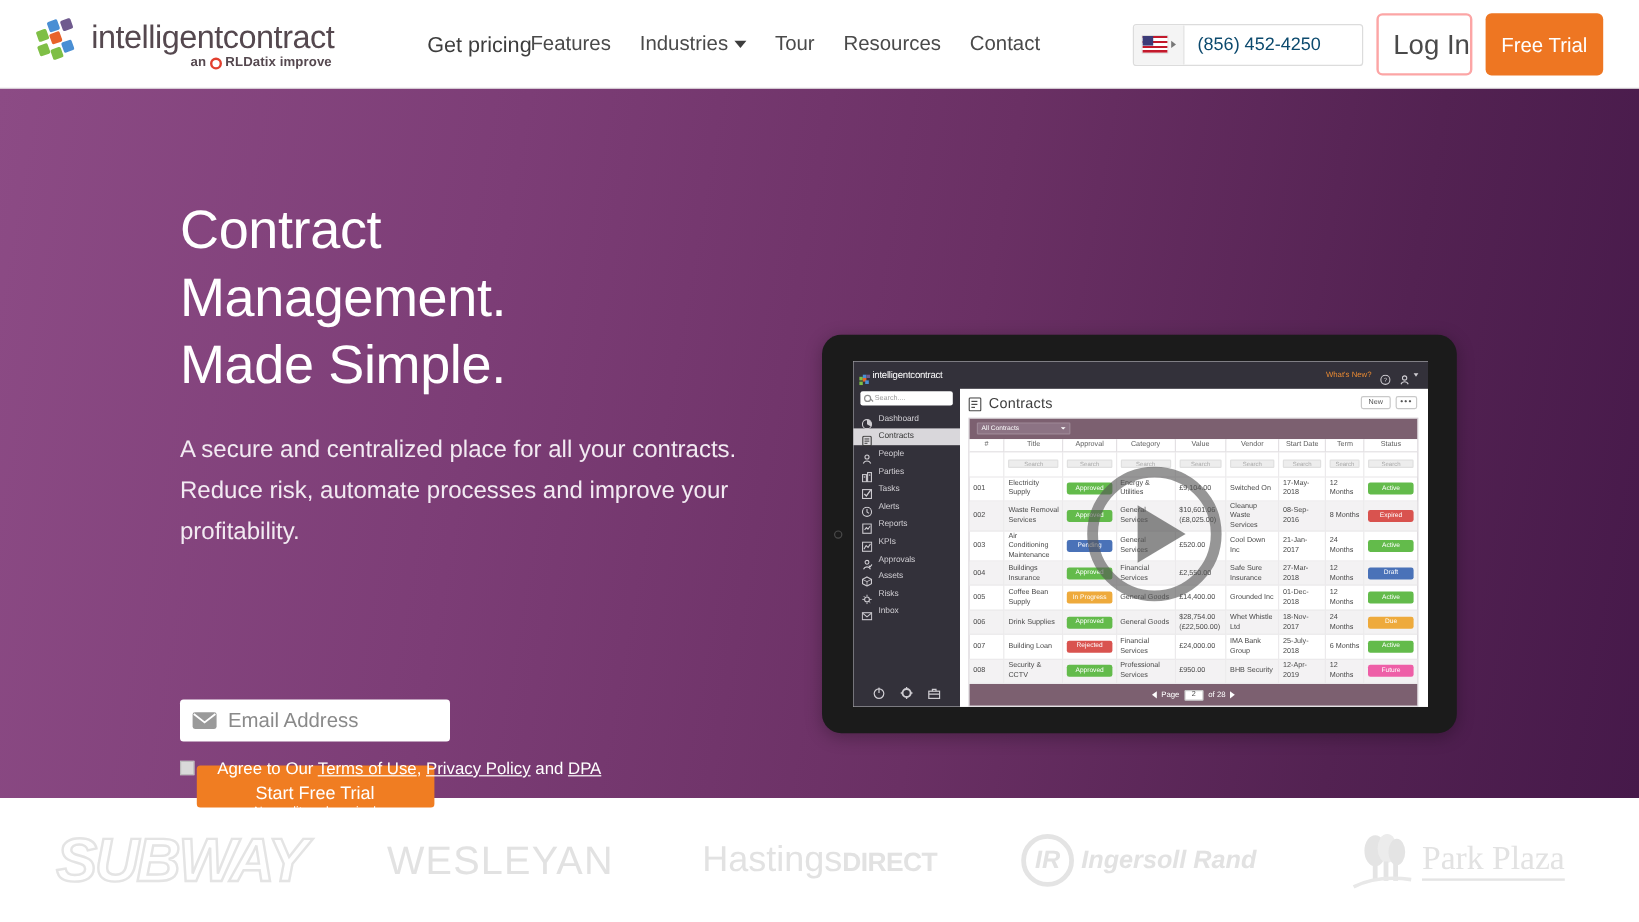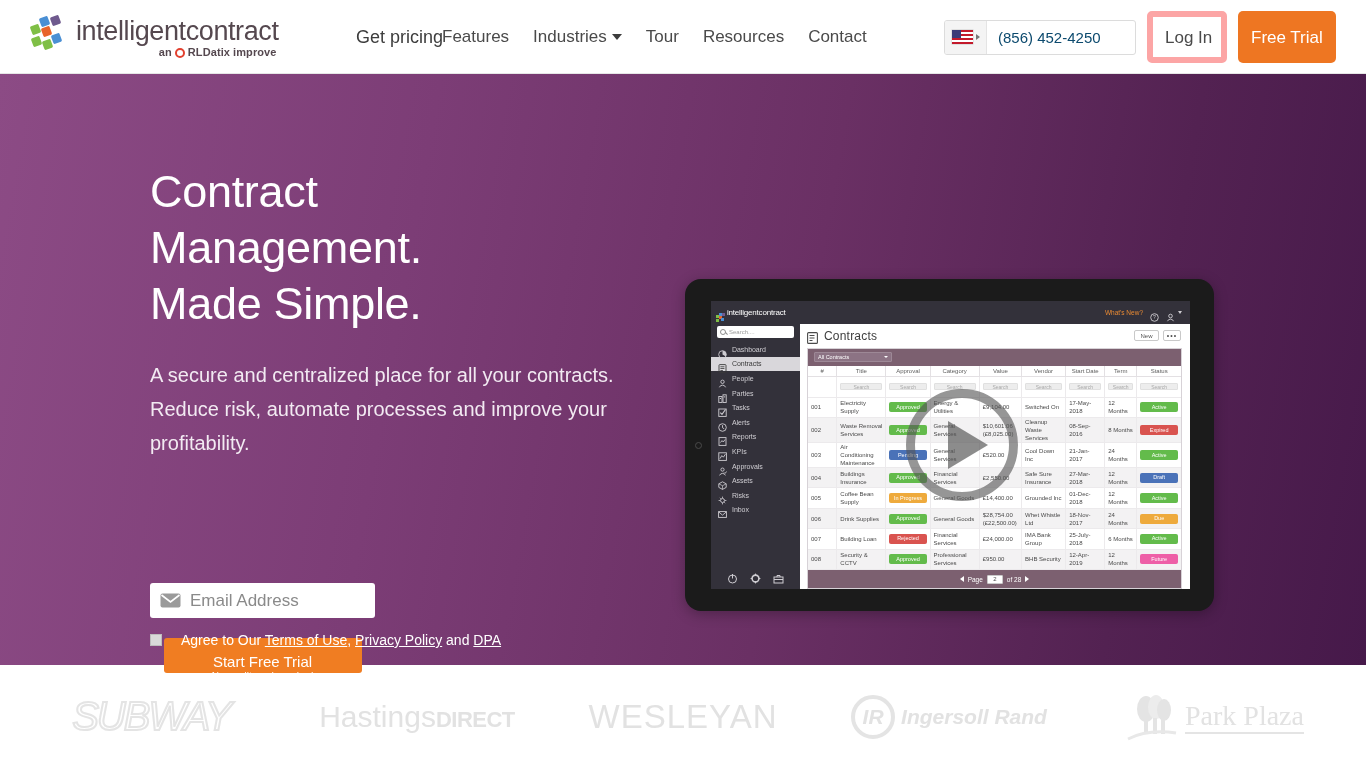--- a/index.html
+++ b/index.html
@@ -40,22 +40,22 @@
                border: 1px solid #dcdcdc; border-radius: 3px; background: #fff; overflow: hidden; }
   .flag-cell { width: 42px; height: 33px; background: #f4f4f4; display: flex; align-items: center;
                justify-content: center; gap: 3px; border-right: 1px solid #e4e4e4; }
   .flag { width: 21px; height: 14px; position: relative; overflow: hidden; background: #fff;
           box-shadow: 0 0 0 0.5px #ccc; }
   .flag .stripes { position: absolute; inset: 0;
     background: repeating-linear-gradient(#c3192b 0 2px, #ffffff 2px 4px); }
   .flag .canton { position: absolute; left: 0; top: 0; width: 9px; height: 8px; background: #3b3b78; }
   .flag-caret { border-left: 4px solid #777; border-top: 3px solid transparent; border-bottom: 3px solid transparent; }
   .phone-num { font-size: 15px; color: #0c4a6e; padding-left: 11px; }
-  .btn-login { width: 80px; height: 52px; border: 6px solid #fca5a5; border-radius: 5px; background: #fff;
-               color: #4a4a4a; font-size: 17px; display: flex; align-items: center; padding-left: 12px; line-height: 21px; }
+  .btn-login { width: 80px; height: 52px; border: 2px solid #fca5a5; border-radius: 5px; background: #fff;
+               color: #4a4a4a; font-size: 23px; display: flex; align-items: center; padding-left: 12px; line-height: 21px; }
   .btn-trial { width: 98px; height: 52px; border-radius: 5px; background: #ee7622; color: #ffffff;
                font-size: 17px; display: flex; align-items: center; padding-left: 13px; line-height: 21px; }
 
   
   .hero { position: relative; width: 1366px; height: 591px;
           background: linear-gradient(100deg, #8c4b85 0%, #7c3d76 30%, #6a3064 58%, #532252 82%, #46194a 100%); }
 
   .hero-copy { position: absolute; left: 150px; top: 90px; width: 520px; }
   .hero-h1 { color: #ffffff; font-size: 45px; line-height: 56px; font-weight: 400; letter-spacing: -0.3px; }
   .hero-sub { color: #f2eaf2; font-size: 20px; line-height: 34px; margin-top: 26px; font-weight: 400; }
@@ -152,21 +152,21 @@
               border-radius: 50%; border: 9px solid rgba(85,85,85,.62); display: flex;
               align-items: center; justify-content: center; }
   .play-tri { width: 0; height: 0; border-top: 24px solid transparent; border-bottom: 24px solid transparent;
               border-left: 40px solid rgba(85,85,85,.68); margin-left: 11px; }
 
   
   .logos { width: 1366px; height: 103px; background: #ffffff; display: flex; align-items: center;
            justify-content: center; gap: 0px; }
   .logo-cell { width: 266px; display: flex; align-items: center; justify-content: center; height: 80px; }
   .lg-txt { color: #e2e2e2; }
-  .lg-subway { font-size: 40px; font-style: italic; font-weight: normal; letter-spacing: -2px;
+  .lg-subway { font-size: 51px; font-style: italic; font-weight: bold; letter-spacing: -2px;
                -webkit-text-stroke: 2px #e4e4e4; color: transparent; font-family: "Liberation Sans", sans-serif; position: relative; }
   .lg-hastings { font-size: 30px; }
   .lg-hastings b { font-weight: 400; color: #e2e2e2; }
   .lg-hastings i { font-style: normal; font-size: 22px; font-weight: bold; letter-spacing: -0.5px; }
   .lg-wesleyan { font-size: 33px; letter-spacing: 1px; font-family: "Liberation Sans", sans-serif; }
   .lg-ir-wrap { display: flex; align-items: center; gap: 6px; }
   .lg-ir-circle { width: 44px; height: 44px; border-radius: 50%; border: 4px solid #e4e4e4;
                   display: flex; align-items: center; justify-content: center; }
   .lg-ir-circle span { font-size: 21px; font-weight: bold; font-style: italic; color: #e2e2e2; }
   .lg-ir-name { font-size: 21px; font-style: italic; font-weight: bold; color: #e2e2e2; }
@@ -648,24 +648,24 @@
   <div class="play-btn">
     <span class="play-tri"></span>
   </div>
 </div>
 
 <div class="logos">
   <div class="logo-cell">
     <span class="lg-txt lg-subway">SUBWAY</span>
   </div>
   <div class="logo-cell">
+    <span class="lg-txt lg-wesleyan">WESLEYAN</span>
+  </div>
+  <div class="logo-cell">
     <span class="lg-txt lg-hastings"><b>Hastings</b><i>DIRECT</i></span>
-  </div>
-  <div class="logo-cell">
-    <span class="lg-txt lg-wesleyan">WESLEYAN</span>
   </div>
   <div class="logo-cell">
     <span class="lg-ir-wrap">
       <span class="lg-ir-circle">
           <span>IR</span>
         </span>
       <span class="lg-ir-name">Ingersoll Rand</span>
     </span>
   </div>
   <div class="logo-cell">

